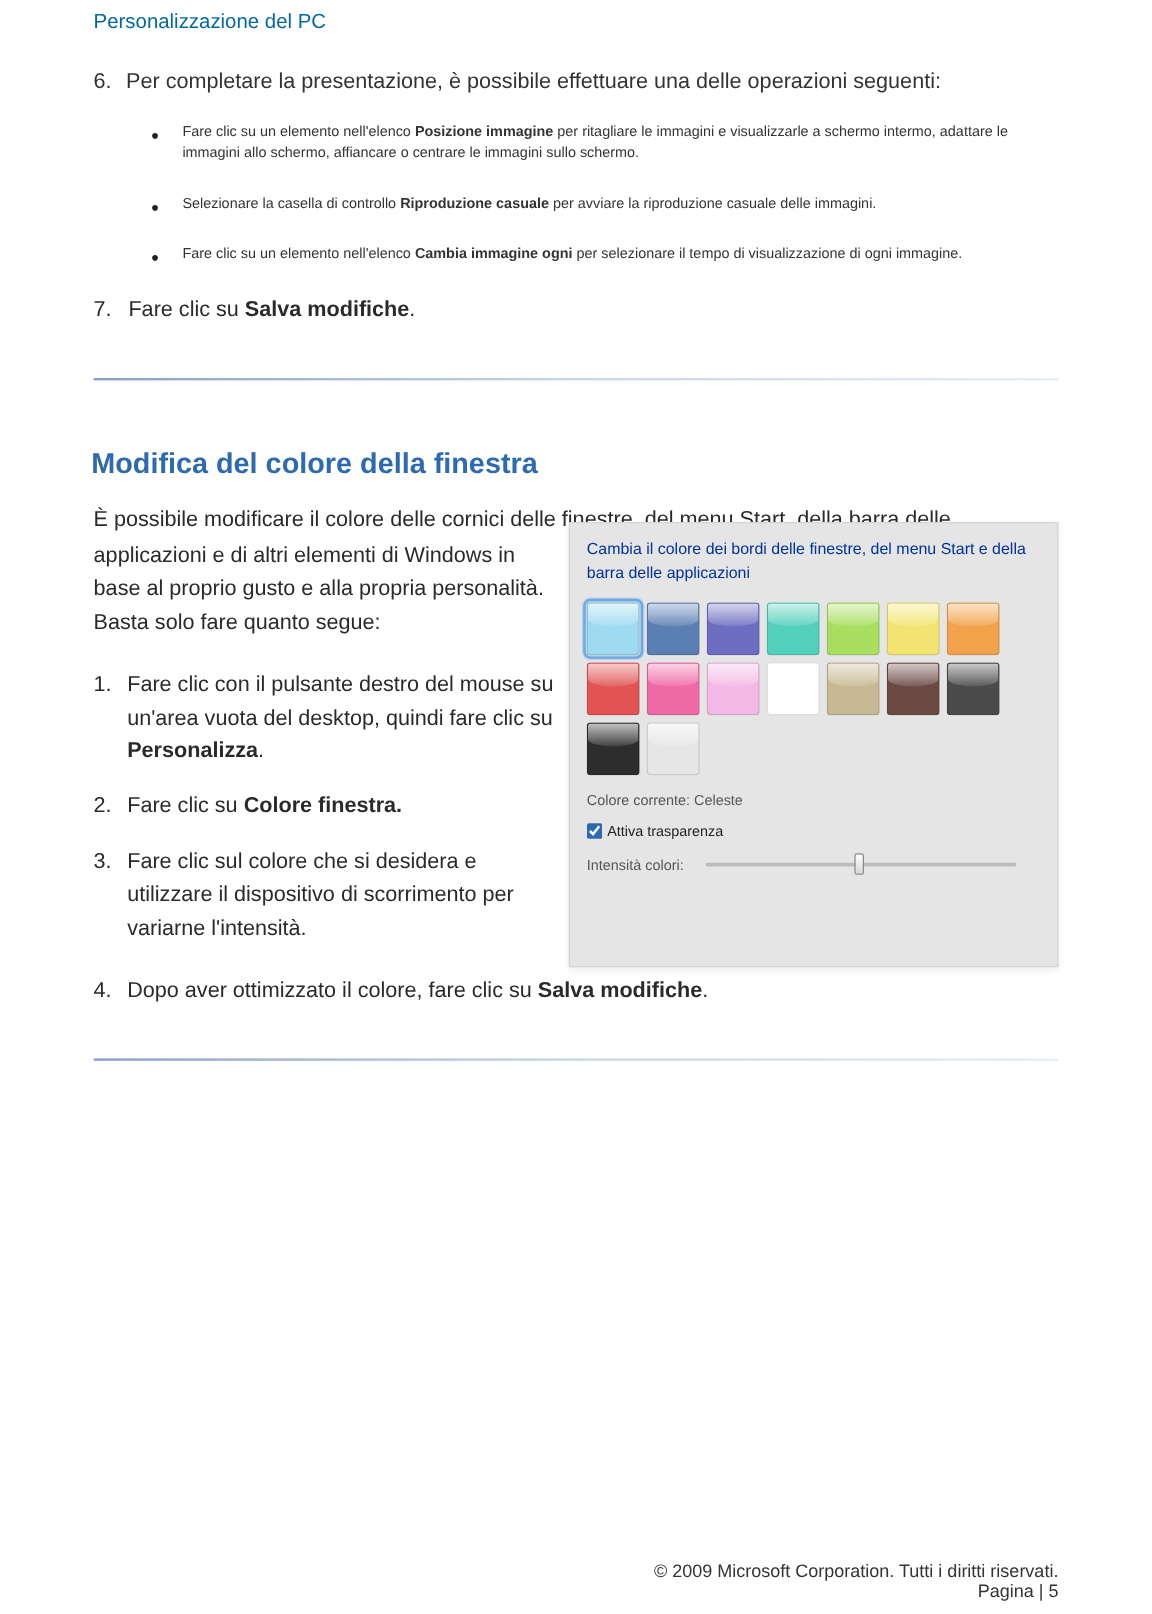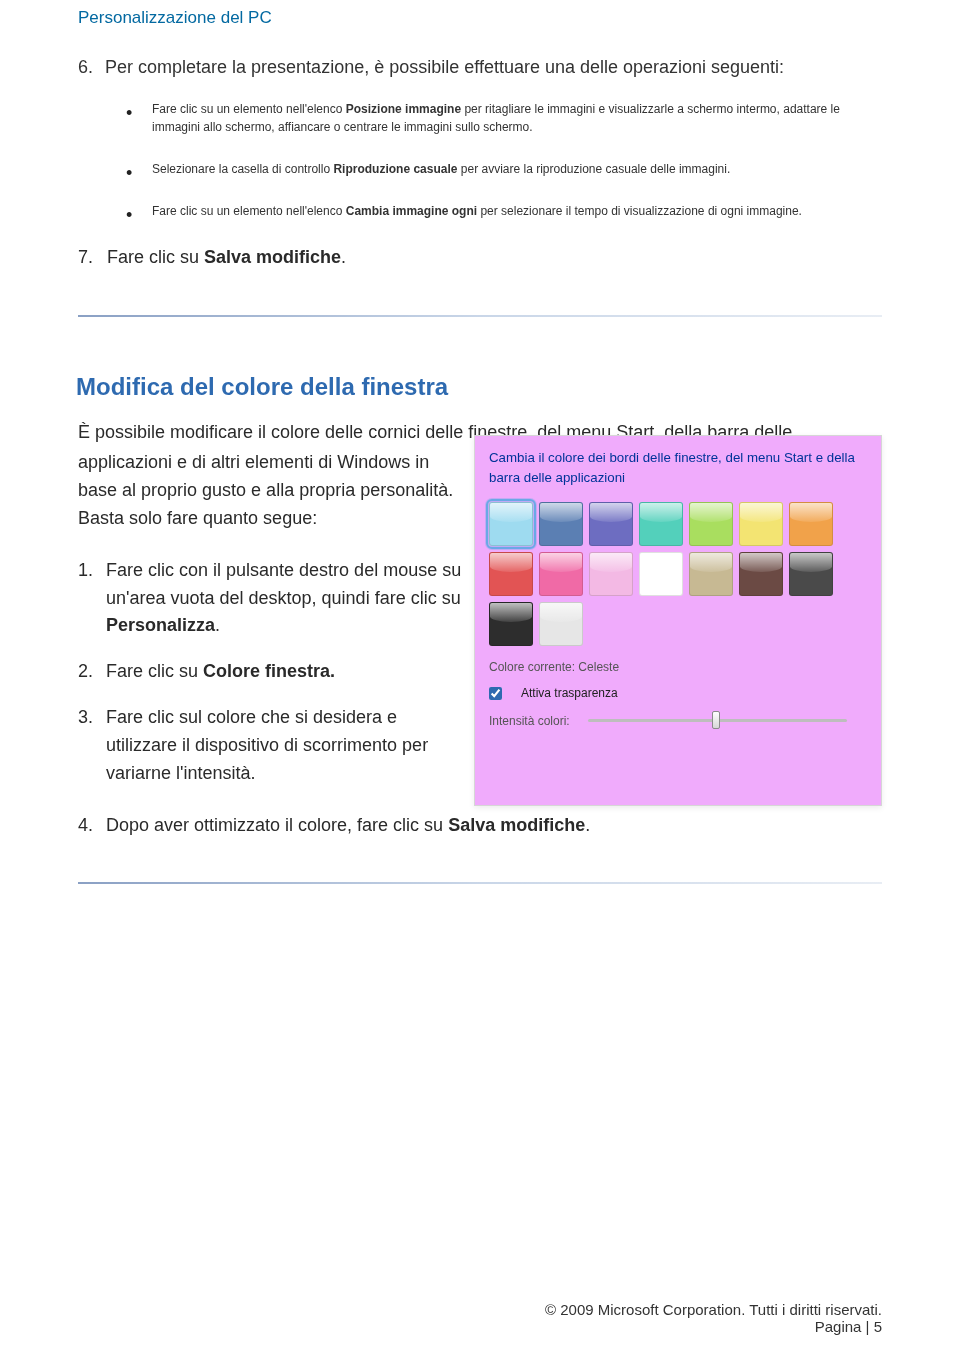--- a/index.html
+++ b/index.html
@@ -107,21 +107,21 @@
   }
   .after-panel {
     margin-top: 6px;
   }
 
   
   .color-panel {
     flex: 1;
     border: 1px solid #d6d6d6;
     box-shadow: 0 2px 6px rgba(0,0,0,0.08);
-    background: #f0abfc;
+    background: #e5e5e5;
     padding: 12px 14px 18px 14px;
     margin-top: -14px;
     font-family: "Segoe UI", Tahoma, sans-serif;
   }
   .panel-title {
     color: #003399;
     font-size: 13.3px;
     line-height: 1.5;
     margin-bottom: 14px;
   }
@@ -156,22 +156,22 @@
   }
   .panel-label {
     font-size: 12px;
     color: #555;
     margin-bottom: 12px;
   }
   .panel-check {
     font-size: 12px;
     color: #222;
     display: flex;
-    align-items: flex-end;
-    gap: 19px;
+    align-items: center;
+    gap: 4px;
     margin-bottom: 14px;
   }
   .panel-check input {
     width: 13px;
     height: 13px;
     accent-color: #2e6ab0;
   }
   .intensity-row {
     display: flex;
     align-items: center;

